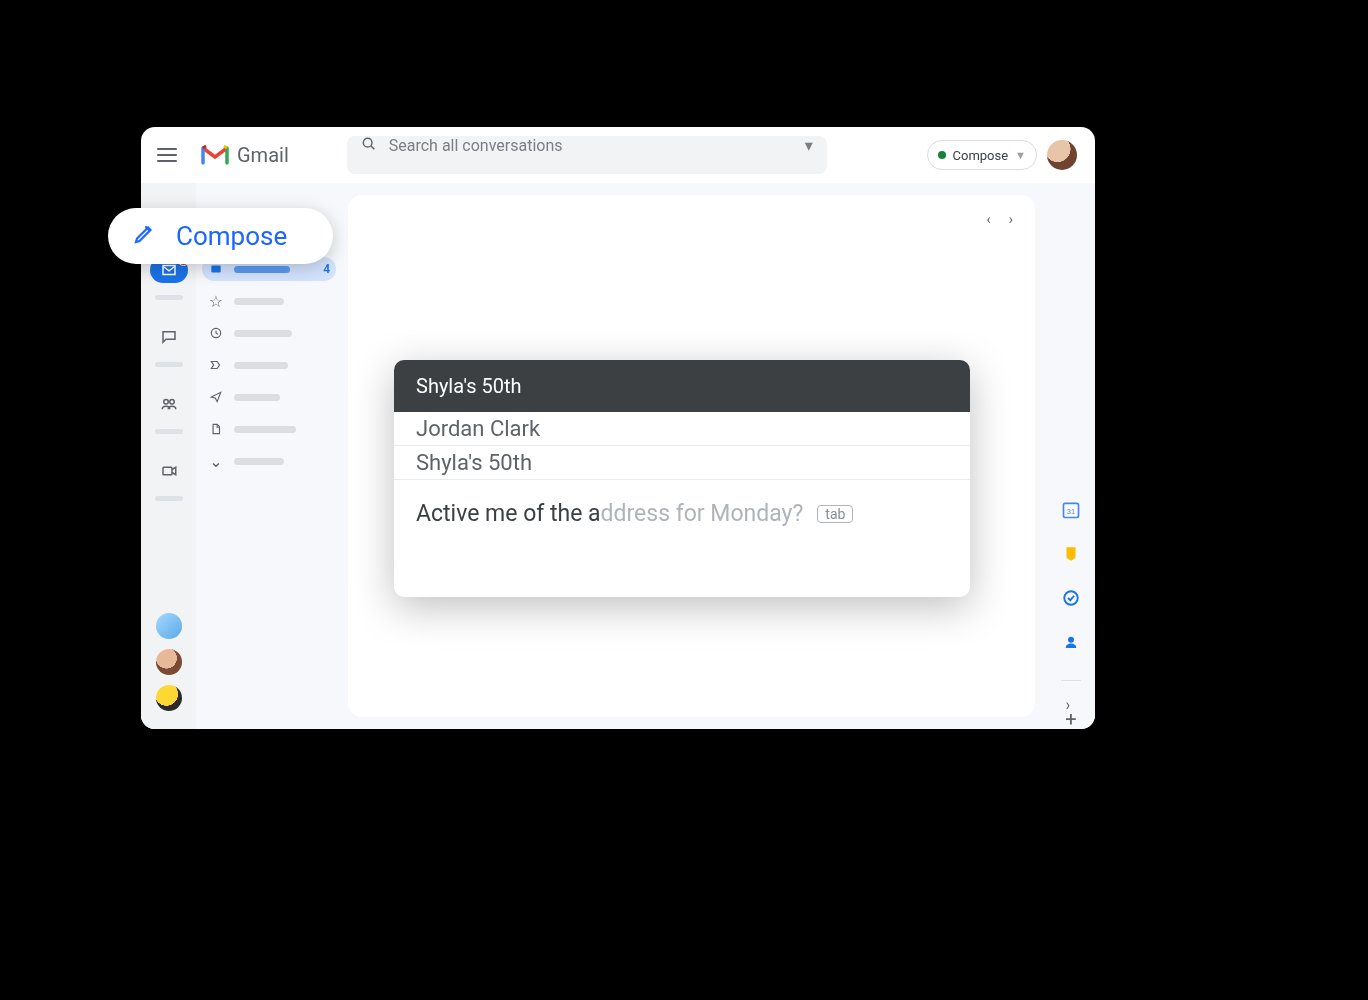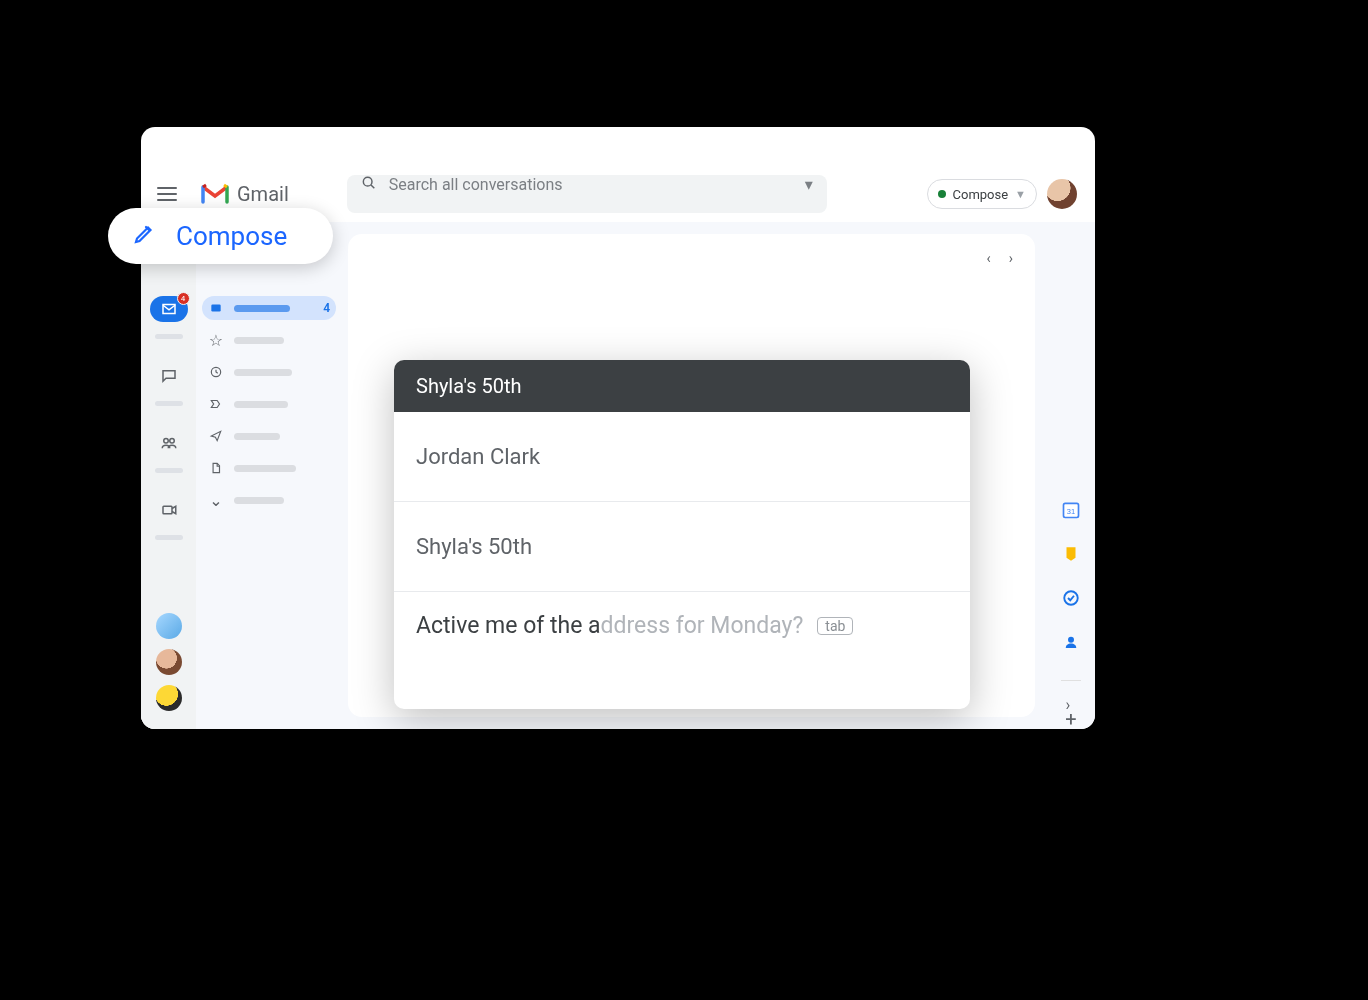--- a/index.html
+++ b/index.html
@@ -22,21 +22,20 @@
     overflow: visible;
     display: flex;
     flex-direction: column;
   }
   .header {
     height: 56px;
     display: flex;
     align-items: center;
     padding: 0 12px;
     gap: 2px;
-    margin-top: 39px;
   }
   .hamburger {
     width: 28px; height: 28px;
     display: flex; flex-direction: column; justify-content: center; gap: 4px;
     padding: 0 4px;
     cursor: pointer;
   }
   .hamburger span { height: 2px; background: #5f6368; border-radius: 1px; }
   .logo-area { display: flex; align-items: center; gap: 8px; margin-left: 18px; }
   .gmail-m {
@@ -209,21 +208,21 @@
     z-index: 15;
     overflow: hidden;
   }
   .compose-header {
     background: #3c4043;
     color: #fff;
     padding: 14px 22px;
     font-size: 20px;
   }
   .compose-field {
-    padding: 32px 22px;
+    padding: 4px 22px;
     border-bottom: 1px solid #e8eaed;
     font-size: 22px;
     color: #5f6368;
   }
   .compose-body {
     padding: 20px 22px 70px 22px;
     font-size: 23px;
     color: #3c4043;
     display: flex; align-items: center; flex-wrap: wrap; gap: 6px;
   }

